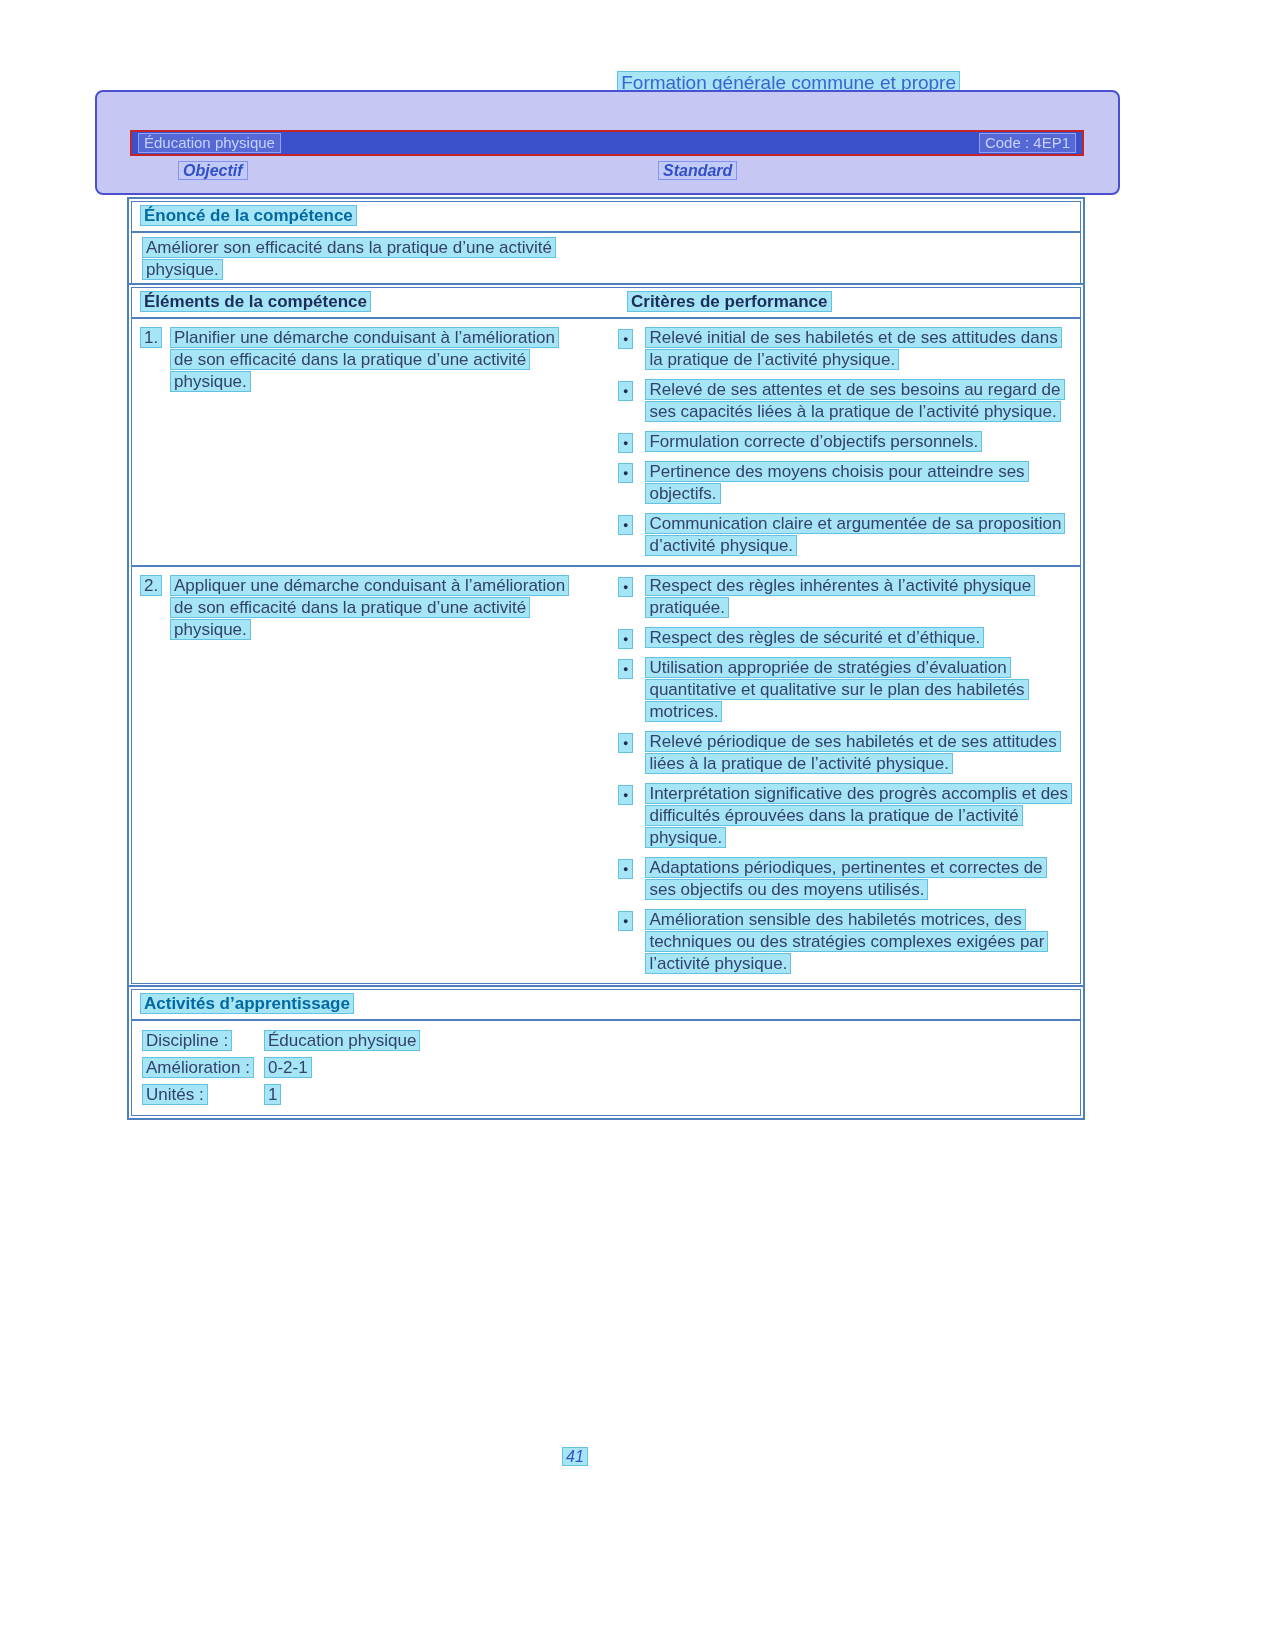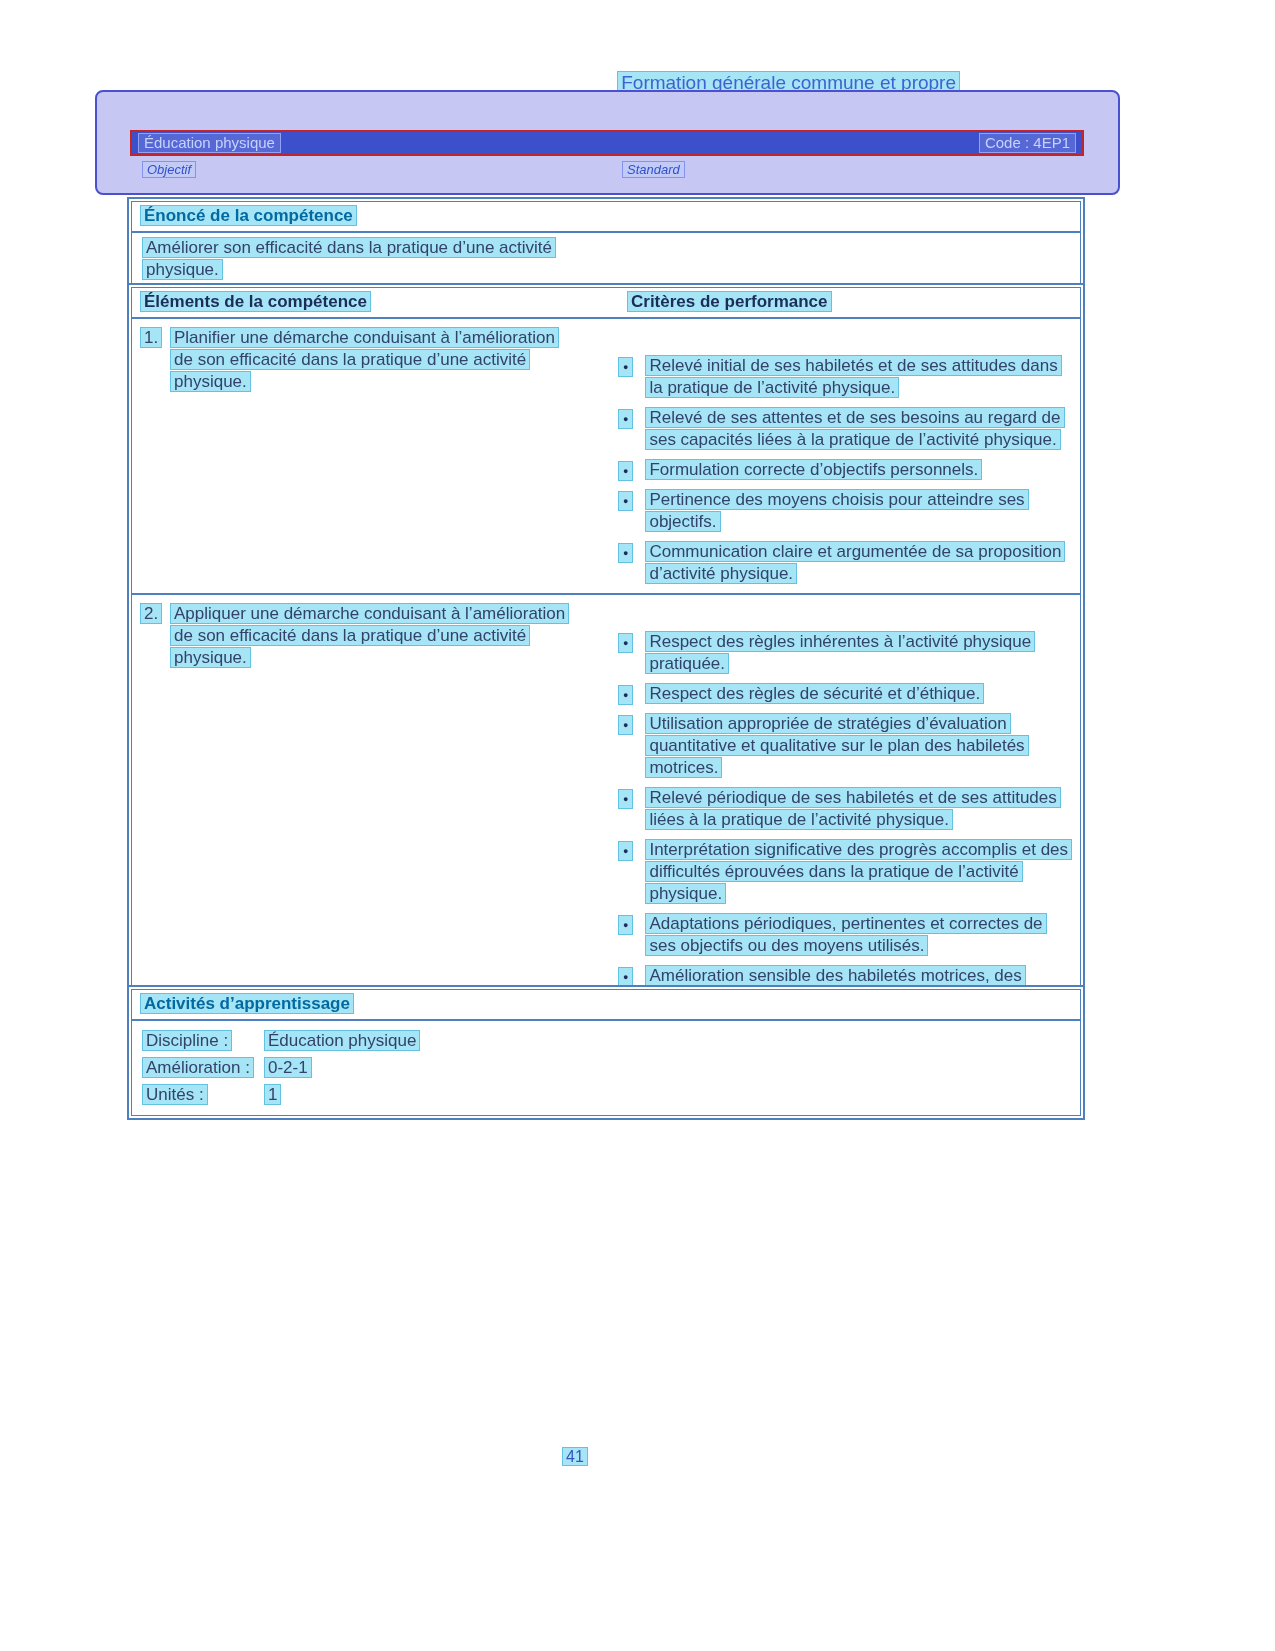--- a/index.html
+++ b/index.html
@@ -53,22 +53,23 @@
   .bar-chip {
     font-size:15px; color:#c7d2fc;
     border:1px solid #93a2f2;
     background:rgba(205,214,255,0.18);
     padding:0 5px;
     line-height:18px;
     white-space:nowrap;
   }
   .banner-label {
     position:absolute; top:70px;
-    font-size:13px; font-weight:normal; font-style:italic;
+    font-size:16px; font-weight:bold; font-style:italic;
     color:#3150c8;
+    margin-left:36px;
   }
   .banner-label.obj { left:45px; }
   .banner-label.std { left:525px; }
 
   
   .box {
     position:absolute; left:127px; width:958px;
     border:2px solid #4e7fbe;
     padding:2px;
     background:#fff;
@@ -101,42 +102,42 @@
   .comp-row + .comp-row { border-top:2px solid #4e7fbe; }
 
   .cell-left { width:478px; padding:8px 6px 8px 8px; font-size:17px; line-height:22px; }
   .cell-left .num-line { display:flex; align-items:flex-start; }
   .num { flex:0 0 30px; }
   .elem-text-wrap { width:405px; }
 
   .cell-right { flex:1; padding:8px 10px 8px 8px; font-size:17px; line-height:22px; }
 
   ul.criteria { list-style:none; }
-  ul.criteria li { display:flex; align-items:flex-start;margin-top:28px; }
+  ul.criteria li { display:flex; align-items:flex-start; }
   ul.criteria li + li { margin-top:8px; }
   ul.criteria li::before {
     content:"\25CF";
     font-size:9px; line-height:12px;
     color:#1c2d5a;
     background:#a6e5f6;
     border:1px solid #63c2e2;
     padding:3px 4px;
     margin:2px 12px 0 0;
     flex:0 0 auto;
   }
   .crit-text-wrap { flex:1; max-width:434px; }
 
   
   .act-row { display:flex; margin:5px 0; font-size:17px; line-height:22px; }
   .act-label { width:122px; flex:0 0 auto; }
 
   
   .page-number {
     position:absolute; top:1448px; left:0; width:100%;
-    text-align:center; font-size:16px; color:#3753c0;
+    text-align:center; font-size:16px; color:#3753c0;font-style:italic;
   }
 </style>
 </head>
 <body>
 
 <div class="page">
 
   <div class="doc-header">
     <span class="hl">Formation générale commune et propre</span>
   </div>

